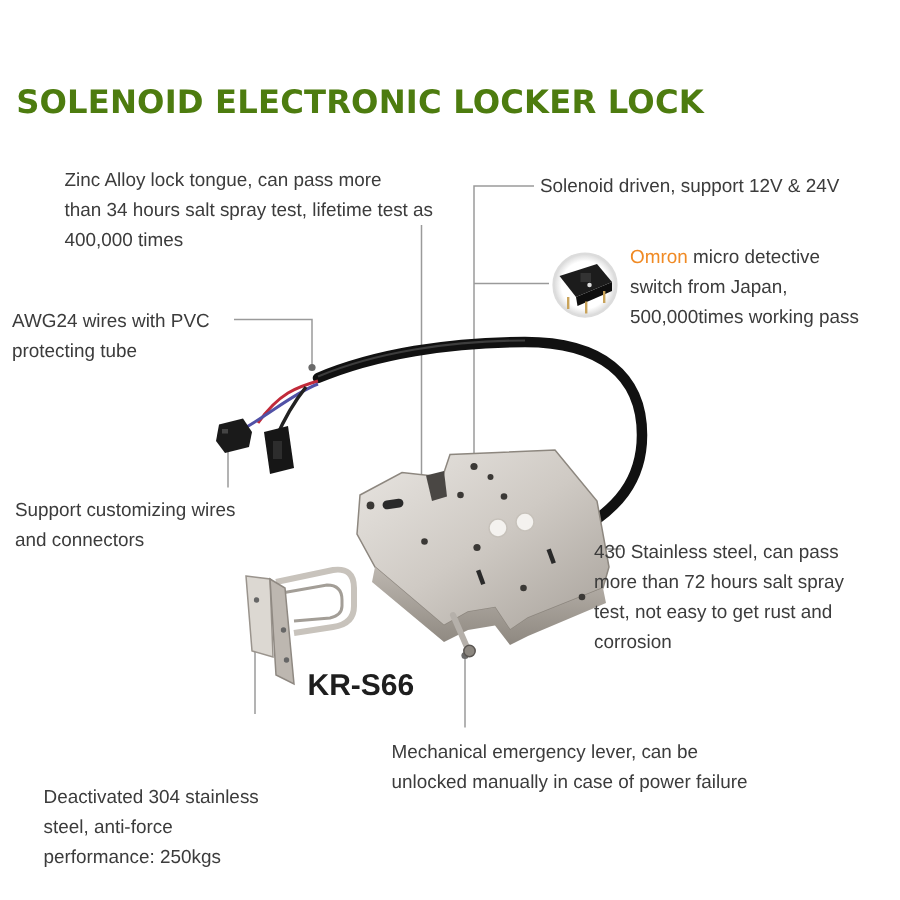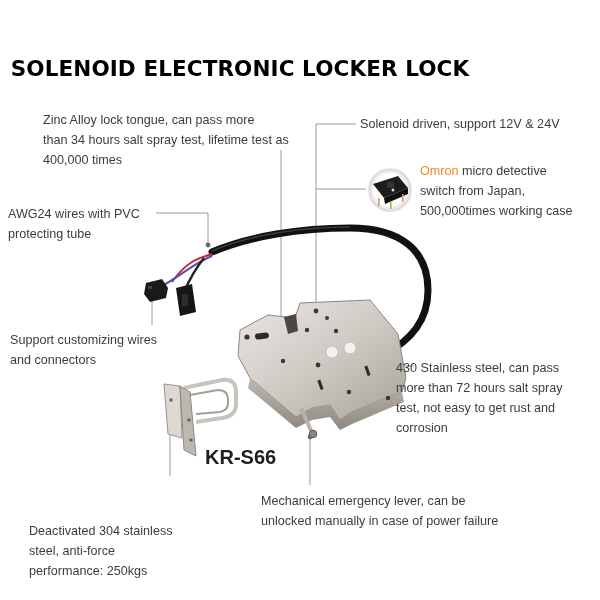--- a/index.html
+++ b/index.html
@@ -2,21 +2,21 @@
 <html><head>
   <meta charset="utf-8">
   <style>
     * { box-sizing: border-box; margin: 0; padding: 0; }
     html, body { width: 600px; height: 600px; background: #ffffff; overflow: hidden; }
     body { position: relative; font-family: "Liberation Sans", sans-serif; color: #3a3a3a; }
 
     .page-title {
       position: absolute; left: 0; top: 56px; width: 480px; text-align: center;
       font-family: "DejaVu Sans", sans-serif; font-weight: bold; font-size: 21.5px;
-      color: #000000; letter-spacing: 0.1px;
+      color: #4d7c0f; letter-spacing: 0.1px;
     }
 
     .callout { position: absolute; font-size: 12.6px; line-height: 20px; color: #3c3c3c; white-space: nowrap; }
     .callout .line { display: block; }
     .accent { color: #f08a24; }
 
     #c-zinc      { left: 43px;  top: 110px; }
     #c-solenoid  { left: 360px; top: 114px; }
     #c-omron     { left: 420px; top: 161px; }
     #c-awg       { left: 8px;   top: 204px; }
@@ -158,21 +158,21 @@
   <span class="line">400,000 times</span>
 </div>
 
 <div class="callout" id="c-solenoid">
   <span class="line">Solenoid driven, support 12V &amp; 24V</span>
 </div>
 
 <div class="callout" id="c-omron">
   <span class="line"><span class="accent">Omron</span><span> micro detective</span></span>
   <span class="line">switch from Japan,</span>
-  <span class="line">500,000times working case</span>
+  <span class="line">500,000times working pass</span>
 </div>
 
 <div class="callout" id="c-awg">
   <span class="line">AWG24 wires with PVC</span>
   <span class="line">protecting tube</span>
 </div>
 
 <div class="callout" id="c-custom">
   <span class="line">Support customizing wires</span>
   <span class="line">and connectors</span>

